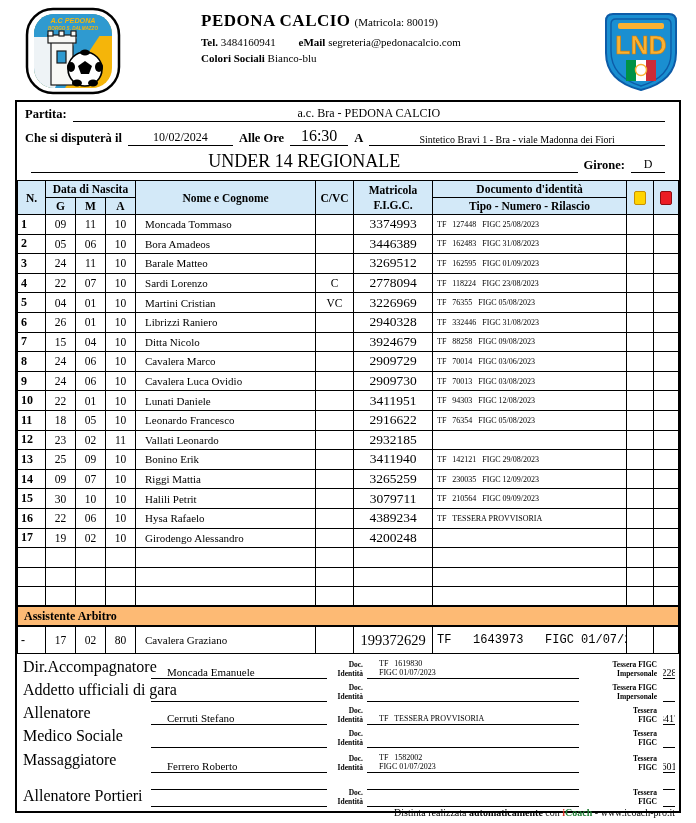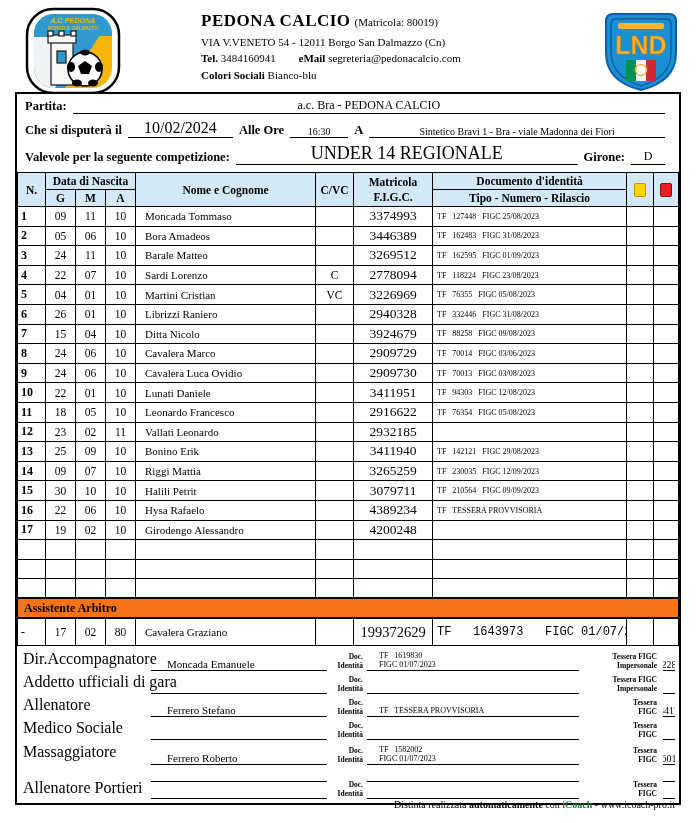--- a/index.html
+++ b/index.html
@@ -10,49 +10,49 @@
   .club-logo { position:absolute; left:25px; top:7px; }
   .lnd-logo  { position:absolute; left:598px; top:7px; }
   .club-info { position:absolute; left:201px; top:8px; width:380px; line-height:1.5; }
   .club-name { font-size:17px; font-weight:bold; letter-spacing:.5px; }
   .club-matricola { font-size:11px; }
   .club-line { font-size:11px; }
   .club-line b { font-weight:bold; }
   .email-label { margin-left:20px; }
 
   
-  .doc-box { position:absolute; left:15px; top:92px; width:666px; height:713px; border:2px solid #000; background:#fff; display:flex; flex-direction:column; }
+  .doc-box { position:absolute; left:15px; top:100px; width:666px; height:713px; border:2px solid #000; background:#fff; display:flex; flex-direction:column; }
 
   
   .match-info { padding:4px 8px 2px 8px; }
   .mi-row { display:flex; align-items:flex-end; margin-bottom:5px; }
   .mi-label { font-weight:bold; font-size:12.5px; white-space:nowrap; }
   .field { border-bottom:1px solid #000; text-align:center; white-space:nowrap; margin:0 6px; }
   .f-partita { flex:1; font-size:12px; }
-  .f-date { width:105px; font-size:16px;font-family:Liberation Serif, serif; }
-  .f-time { width:58px; font-size:10px; }
+  .f-date { width:105px; font-size:12px;font-family:Liberation Serif, serif; }
+  .f-time { width:58px; font-size:16px; }
   .f-venue { flex:1; font-size:10px; }
   .f-comp { flex:1; font-size:18px; }
   .f-girone { width:34px; font-size:12px; }
 
   
   table { border-collapse:collapse; table-layout:fixed; width:100%; border:1px solid #000; }
   th, td { border:1px solid #000; overflow:hidden; white-space:nowrap; font-weight:normal; }
   thead th { background:#d3e9f8; font-weight:bold; font-size:11.5px; text-align:center; padding:0; }
   thead tr { height:17px; }
   .matricola-head { line-height:1.25;margin-top:36px; }
   tbody tr.prow { height:19.6px; }
   td.c-n { font-weight:bold; font-size:12px; padding-left:3px; }
   td.c-g, td.c-m, td.c-a { text-align:center; font-size:11.5px; }
   td.c-name { font-size:11px; padding-left:9px; }
   td.c-cvc { text-align:center; font-size:11.5px; }
   td.c-matr { text-align:center; font-size:13.5px; }
   td.c-doc { font-size:8px; padding-left:4px; white-space:pre; }
   tr.band-row { height:20px; }
-  tr.band-row td { background:#f97316; border-top:2px solid #000; border-bottom:2px solid #000; font-weight:bold; font-size:12px; padding-left:6px; }
+  tr.band-row td { background:#fdba74; border-top:2px solid #000; border-bottom:2px solid #000; font-weight:bold; font-size:12px; padding-left:6px; }
   tr.assistant-row { height:27px; }
   tr.assistant-row td.c-matr { font-size:14.5px; }
   tr.assistant-row td.c-doc { font-size:12px;font-family:Liberation Mono, monospace; }
   .card { display:inline-block; width:12px; height:14px; border-radius:2px; vertical-align:middle; }
   .card-y { background:#ffd400; border:1px solid #c89000; }
   .card-r { background:#ec1c24; border:1px solid #8d0d12; }
 
   
   .staff { flex:1; padding:2px 4px 0 6px; display:flex; flex-direction:column; }
   .staff-row { display:grid; grid-template-columns:128px 176px 40px 212px 84px 1fr; align-items:end; height:23px; }
@@ -109,21 +109,20 @@
       <text x="48" y="15.5" text-anchor="middle" font-size="7.2" font-weight="bold" font-style="italic" fill="#f5b50a" font-family="Liberation Sans, sans-serif">A.C PEDONA</text>
       <text x="48" y="23" text-anchor="middle" font-size="4.6" font-weight="bold" font-style="italic" fill="#f5b50a" font-family="Liberation Sans, sans-serif">BORGO S. DALMAZZO</text>
     </g>
   </svg>
 
   <div class="club-info">
     <div>
       <span class="club-name">PEDONA CALCIO</span>
       <span class="club-matricola">(Matricola: 80019)</span>
     </div>
-    <div class="club-line">VIA V.VENETO 54 - 12011 Borgo San Dalmazzo (Cn)</div>
     <div class="club-line">
       <b>Tel.</b>
       <span>3484160941</span>
       <b class="email-label">eMail</b>
       <span>segreteria@pedonacalcio.com</span>
     </div>
     <div class="club-line">
       <b>Colori Sociali</b>
       <span>Bianco-blu</span>
     </div>
@@ -152,21 +151,20 @@
     </div>
     <div class="mi-row">
       <span class="mi-label">Che si disputerà il</span>
       <span class="field f-date">10/02/2024</span>
       <span class="mi-label">Alle Ore</span>
       <span class="field f-time">16:30</span>
       <span class="mi-label">A</span>
       <span class="field f-venue">Sintetico Bravi 1 - Bra - viale Madonna dei Fiori</span>
     </div>
     <div class="mi-row">
-      <span class="mi-label">Valevole per la seguente competizione:</span>
       <span class="field f-comp">UNDER 14 REGIONALE</span>
       <span class="mi-label">Girone:</span>
       <span class="field f-girone">D</span>
     </div>
   </div>
 
   <table>
     <colgroup>
       <col style="width:28px">
         <col style="width:30px">
@@ -492,21 +490,21 @@
           <div></div>
         </div>
         <div class="s-tessera">
           <div>Tessera FIGC</div>
           <div>Impersonale</div>
         </div>
         <div class="s-line s-num"></div>
       </div>
       <div class="staff-row">
         <div class="s-label">Allenatore</div>
-        <div class="s-line s-name">Ferrero Stefano</div>
+        <div class="s-line s-name">Cerruti Stefano</div>
         <div class="s-doclabel">
           <div>Doc.</div>
           <div>Identità</div>
         </div>
         <div class="s-line s-doc">
           <div>
             <div class="dl">TF   TESSERA PROVVISORIA</div>
           </div>
         </div>
         <div class="s-tessera">

